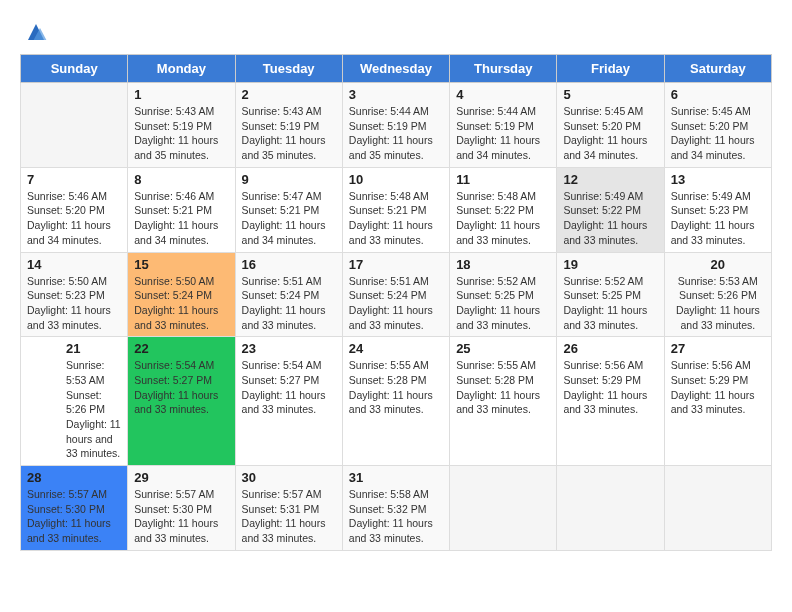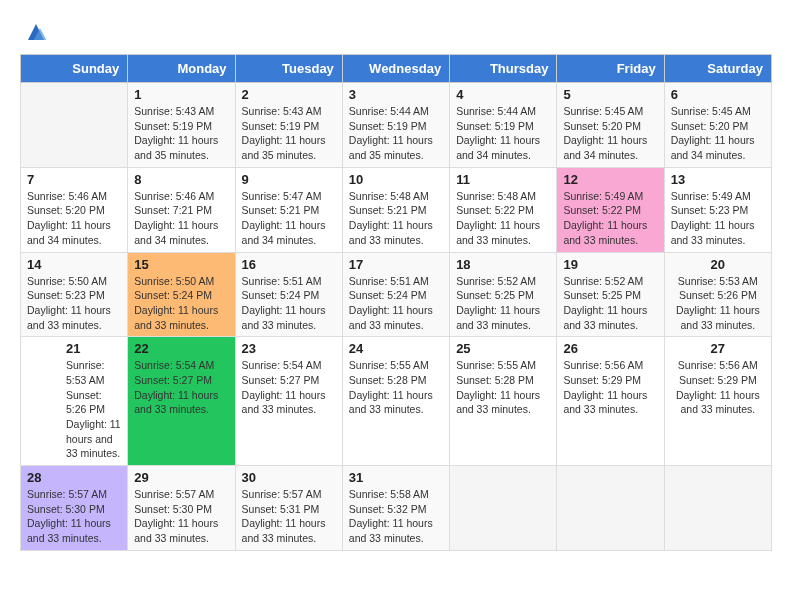--- a/index.html
+++ b/index.html
@@ -52,21 +52,21 @@
       font-size: 16px;
       color: #555;
     }
     .calendar {
       width: 100%;
       border-collapse: collapse;
     }
     .calendar th {
       background-color: #3a7bd5;
       color: white;
-      text-align: right;
+      text-align: center;
       padding: 6px 8px;
       font-size: 13px;
       font-weight: bold;
       border: 1px solid #ccc;
     }
     .calendar td {
       border: 1px solid #ddd;
       vertical-align: top;
       padding: 4px 6px;
       width: 14.28%;
@@ -177,21 +177,21 @@
         <td style="background: rgb(255, 255, 255);">
           <span class="day-num">7</span>
           <div class="day-info">Sunrise: 5:46 AM
 Sunset: 5:20 PM
 Daylight: 11 hours
 and 34 minutes.</div>
         </td>
         <td style="background: rgb(255, 255, 255);">
           <span class="day-num">8</span>
           <div class="day-info">Sunrise: 5:46 AM
-Sunset: 7:21 PM
+Sunset: 5:21 PM
 Daylight: 11 hours
 and 34 minutes.</div>
         </td>
         <td style="background: rgb(255, 255, 255);">
           <span class="day-num">9</span>
           <div class="day-info">Sunrise: 5:47 AM
 Sunset: 5:21 PM
 Daylight: 11 hours
 and 34 minutes.</div>
         </td>
@@ -202,21 +202,21 @@
 Daylight: 11 hours
 and 33 minutes.</div>
         </td>
         <td style="background: rgb(255, 255, 255);">
           <span class="day-num">11</span>
           <div class="day-info">Sunrise: 5:48 AM
 Sunset: 5:22 PM
 Daylight: 11 hours
 and 33 minutes.</div>
         </td>
-        <td style="background: #f9a8d4; margin-left: 44px;">
+        <td style="background: #e5e5e5; margin-left: 44px;">
           <span class="day-num">12</span>
           <div class="day-info">Sunrise: 5:49 AM
 Sunset: 5:22 PM
 Daylight: 11 hours
 and 33 minutes.</div>
         </td>
         <td style="background: rgb(255, 255, 255);">
           <span class="day-num">13</span>
           <div class="day-info">Sunrise: 5:49 AM
 Sunset: 5:23 PM
@@ -311,30 +311,30 @@
 Daylight: 11 hours
 and 33 minutes.</div>
         </td>
         <td style="background: rgb(255, 255, 255);">
           <span class="day-num">26</span>
           <div class="day-info">Sunrise: 5:56 AM
 Sunset: 5:29 PM
 Daylight: 11 hours
 and 33 minutes.</div>
         </td>
-        <td style="background: rgb(255, 255, 255); text-align: center;">
+        <td style="background: rgb(255, 255, 255);">
           <span class="day-num">27</span>
           <div class="day-info">Sunrise: 5:56 AM
 Sunset: 5:29 PM
 Daylight: 11 hours
 and 33 minutes.</div>
         </td>
       </tr>
       <tr>
-        <td style="background: #c4b5fd;">
+        <td style="background: #3b82f6;">
           <span class="day-num">28</span>
           <div class="day-info">Sunrise: 5:57 AM
 Sunset: 5:30 PM
 Daylight: 11 hours
 and 33 minutes.</div>
         </td>
         <td style="background: rgb(249, 249, 249);">
           <span class="day-num">29</span>
           <div class="day-info">Sunrise: 5:57 AM
 Sunset: 5:30 PM

